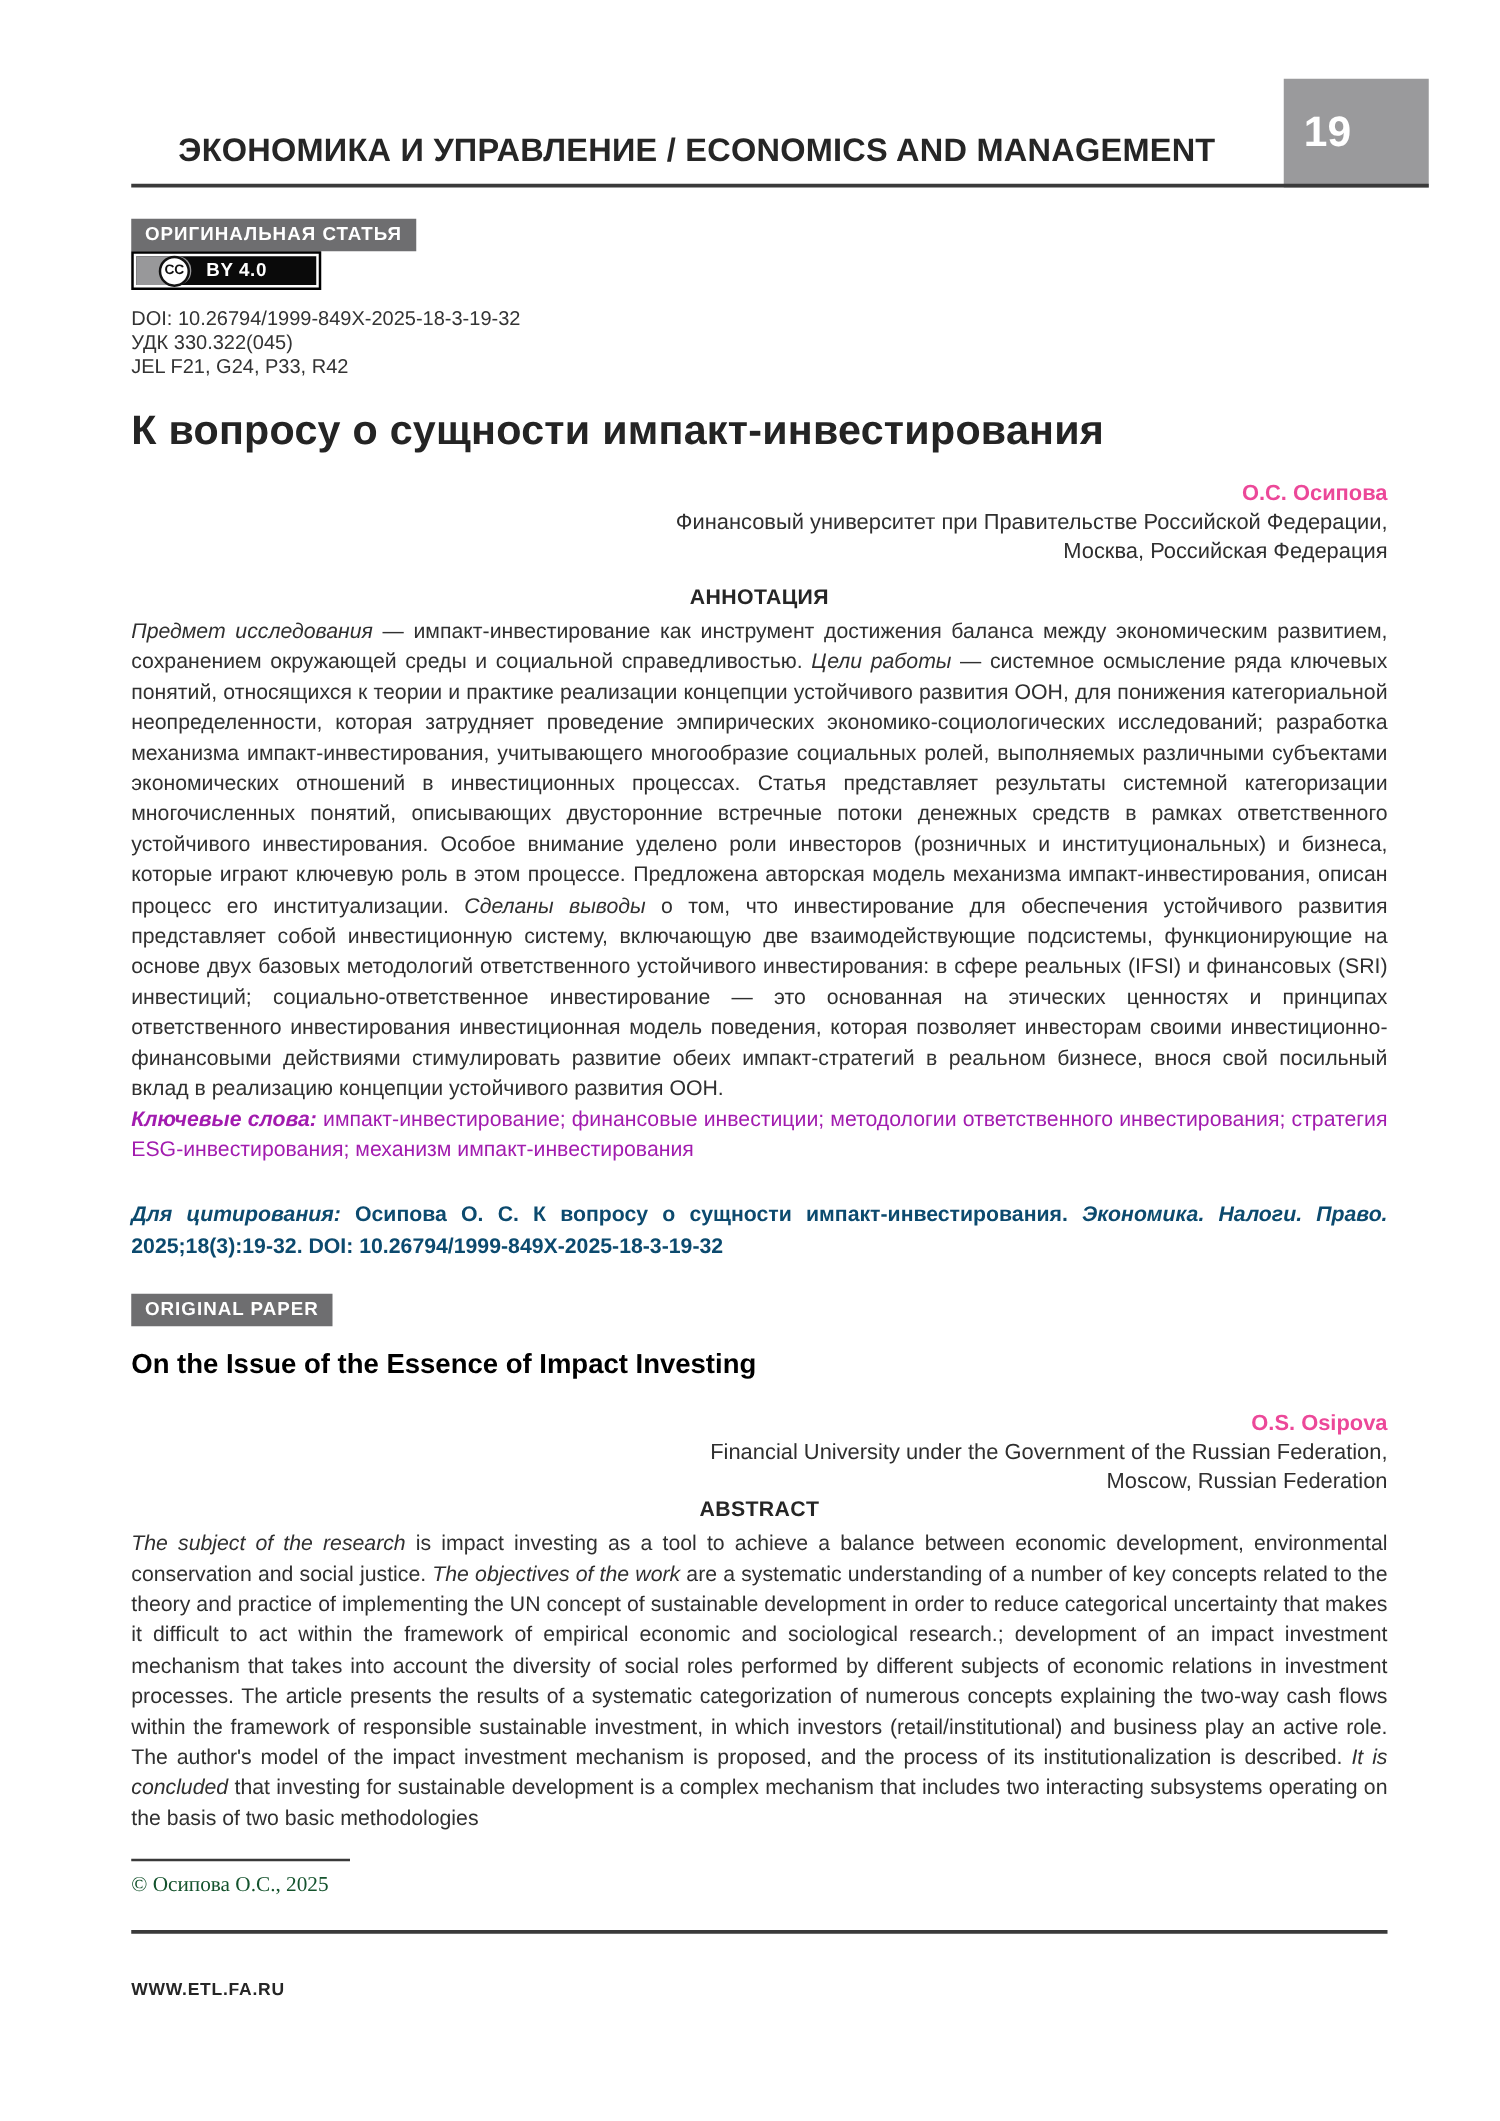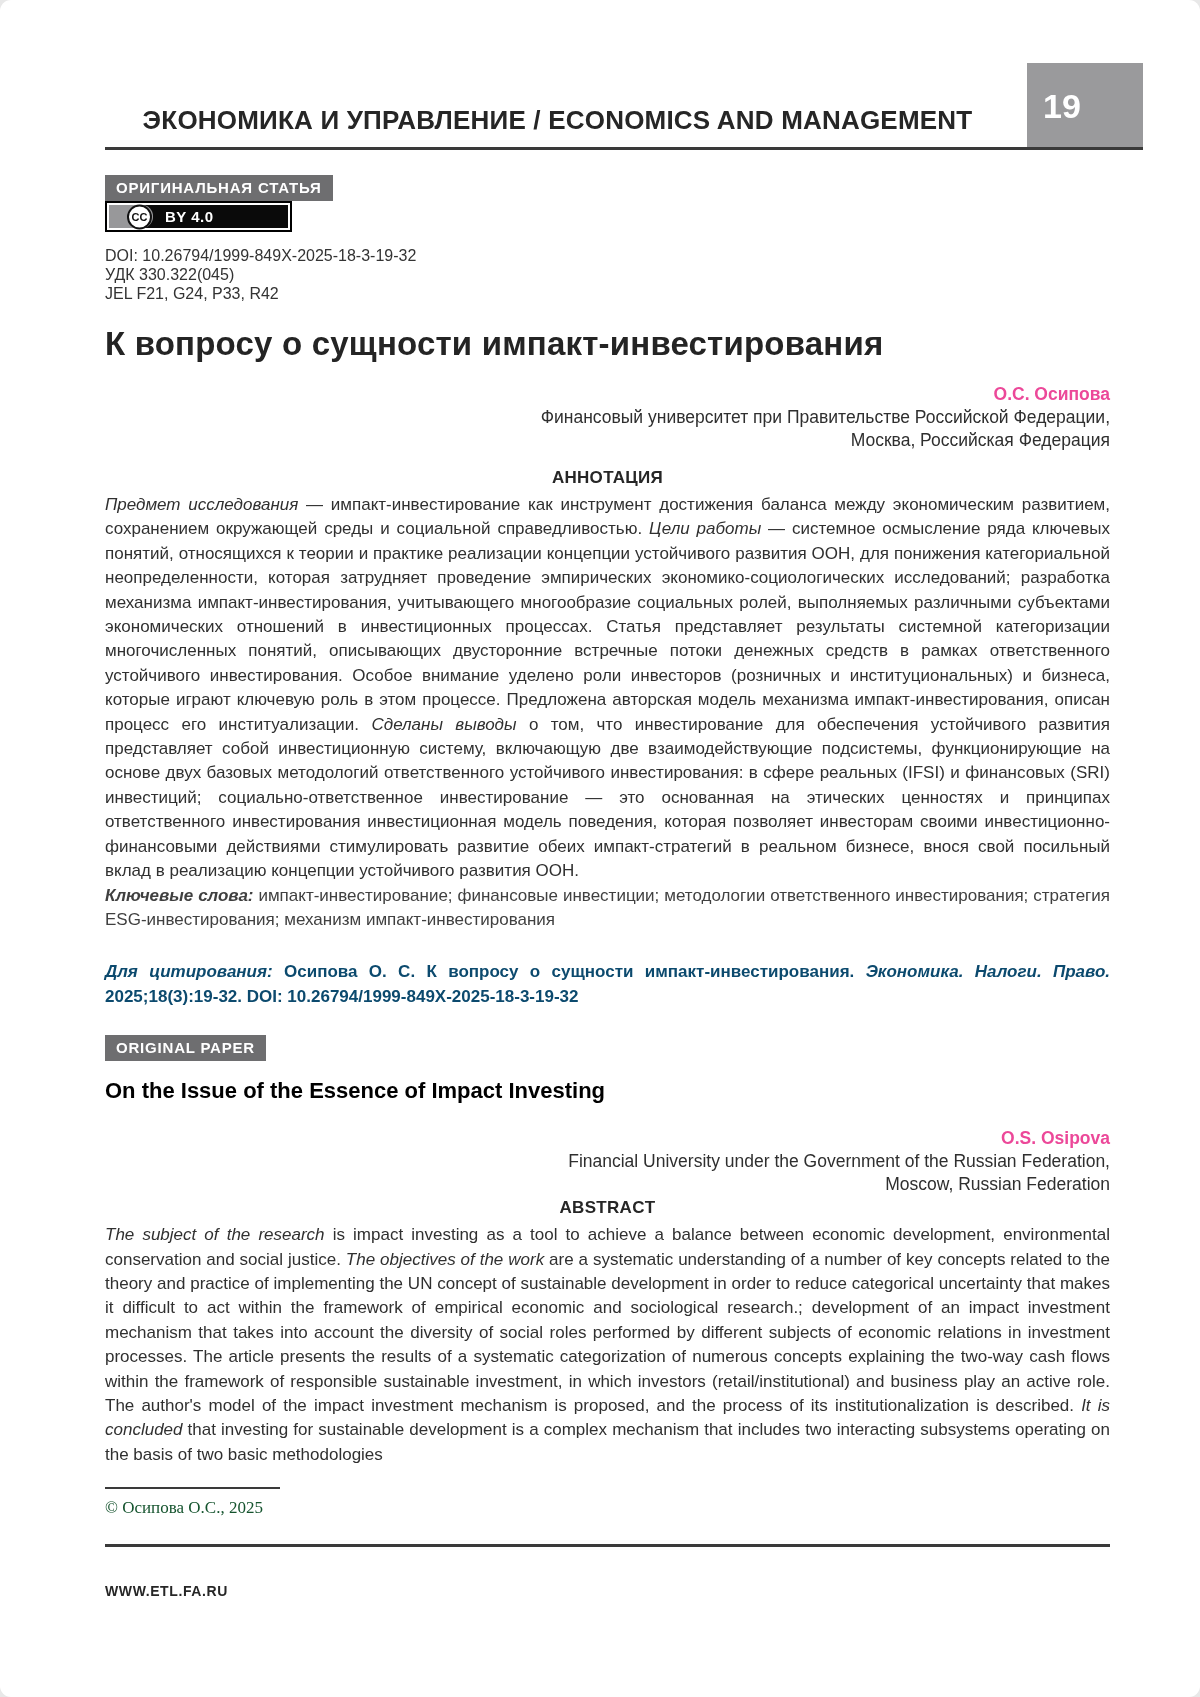--- a/index.html
+++ b/index.html
@@ -5,21 +5,20 @@
   * { margin:0; padding:0; box-sizing:border-box; }
   html,body { background:#e8e8e8; }
   .page {
     position:relative;
     width:1200px; height:1697px;
     background:#ffffff;
     font-family:"Liberation Sans", sans-serif;
     color:#2f2f2f;
     overflow:hidden;
     margin:0 auto;
-    border-radius:11px;
   }
   
   .header-band { position:absolute; top:0; left:105px; width:1038px; height:152px; }
   .running-head {
     position:absolute; left:0; bottom:16px; width:905px;
     text-align:center;
     font-size:26px; font-weight:700; letter-spacing:0.2px;
     color:#262626; white-space:nowrap;
   }
   .page-num-box {
@@ -34,21 +33,21 @@
   
   .content { position:absolute; top:165px; left:105px; width:1005px; }
 
   .badge-row { display:flex; justify-content:space-between; align-items:flex-start; margin-top:10px;flex-direction:column; }
   .type-badge {
     display:inline-block; background:#6e6e70; color:#ffffff;
     font-size:15px; font-weight:700; letter-spacing:0.8px;
     padding:4px 11px 5px 11px;
   }
   
-  .cc-badge { width:187px; height:31px; border:2px solid #000; background:#fff; padding:2px; }
+  .cc-badge { width:152px; height:31px; border:2px solid #000; background:#fff; padding:2px; }
   .cc-badge-inner { position:relative; width:100%; height:100%; background:#0a0a0a; display:flex; align-items:center; }
   .cc-gray { position:absolute; left:0; top:0; width:44px; height:100%; background:#98989a; border-radius:0 11px 11px 0; }
   .cc-circle {
     position:absolute; left:18px; top:50%; transform:translateY(-50%);
     width:25px; height:25px; background:#fff; border:2px solid #111; border-radius:50%;
     display:flex; align-items:center; justify-content:center;
     font-size:11px; font-weight:700; color:#111; letter-spacing:0;
   }
   .cc-text { position:absolute; left:56px; color:#fff; font-size:15px; font-weight:700; letter-spacing:0.5px; }
 
@@ -61,21 +60,21 @@
   }
   .author-block { margin-top:20px; text-align:right; font-size:17.5px; line-height:23px; }
   .author-name { font-weight:700; color:#ec4899; }
 
   .abstract-heading { margin-top:16px; text-align:center; font-size:17px; font-weight:700; color:#262626; letter-spacing:0.3px; }
   .abstract-text {
     margin-top:5px;
     font-size:17px; line-height:24.4px;
     text-align:justify; color:#303030;
   }
-  .keywords { margin-top:0; font-size:17px; line-height:24.4px; text-align:justify; color:#404040; }
+  .keywords { margin-top:0; font-size:17px; line-height:24.4px; text-align:justify; color:#a21caf; }
   .citation { margin-top:28px; font-size:17px; line-height:24.4px; text-align:justify; color:#0c4a6e; }
 
   .en-badge-row { margin-top:26px; }
   .title-en { margin-top:12px; font-size:22px; line-height:36px; font-weight:700; color:#000000; }
   .abstract-heading-en { margin-top:2px; }
   .author-block-en { margin-top:18px; }
 
   .footnote-rule { margin-top:20px; width:175px; height:2px; background:#3a3a3a; }
   .copyright { margin-top:9px; font-size:17px; color:#14532d;font-family:Liberation Serif, serif; }
   .bottom-rule { margin-top:26px; width:1005px; height:3px; background:#3a3a3a; }

